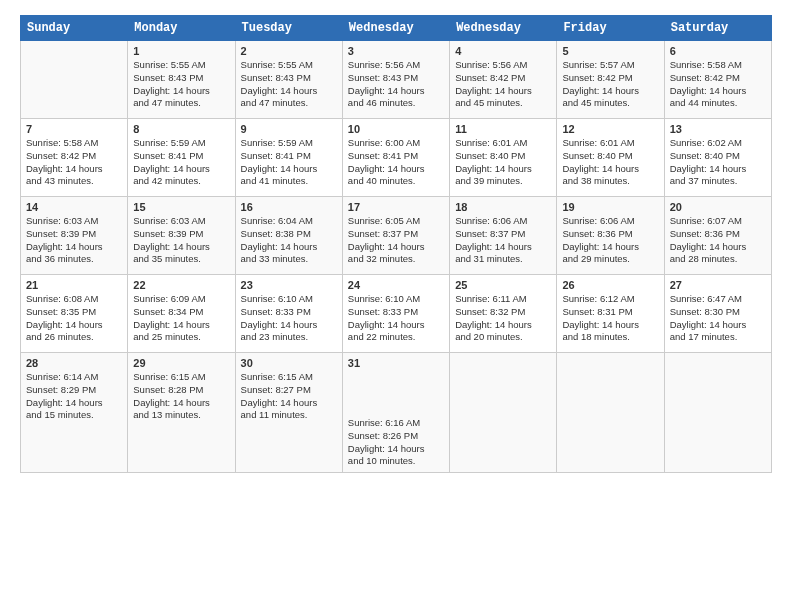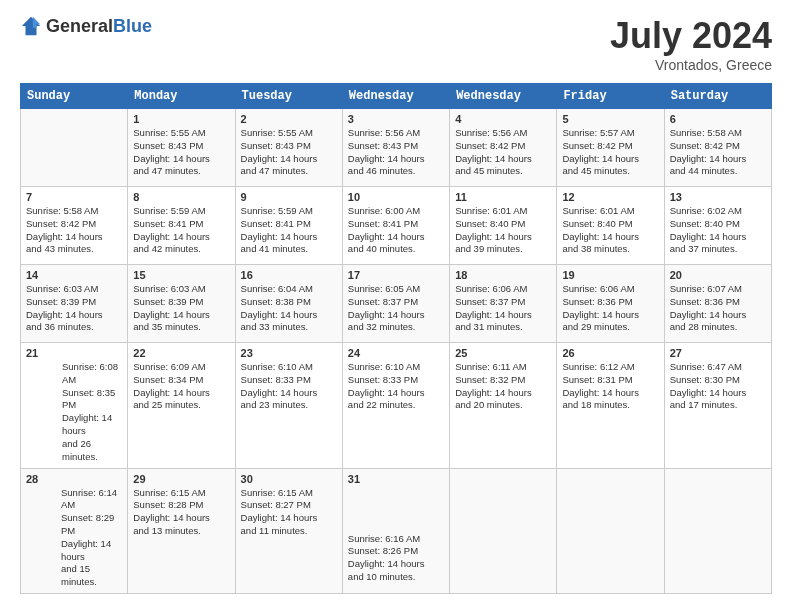--- a/index.html
+++ b/index.html
@@ -88,35 +88,20 @@
       margin-bottom: 2px;
     }
     .cell-text {
       line-height: 1.35;
     }
   </style>
 </head>
 <body>
 
 <div class="page">
-  <div class="header">
-    <div class="logo">
-      <svg class="logo-icon" viewBox="0 0 24 24">
-        <polygon points="12,2 22,12 18,12 18,22 6,22 6,12 2,12" fill="#2e6db4"></polygon>
-        <polygon points="14,2 22,10 18,10 18,14 14,14 14,2" fill="#4a90d9"></polygon>
-      </svg>
-      <div>
-        <span class="logo-text-general">General</span><span class="logo-text-blue">Blue</span>
-      </div>
-    </div>
-    <div class="title-section">
-      <div class="month-title">July 2024</div>
-      <div class="location">Vrontados, Greece</div>
-    </div>
-  </div>
 
   <table>
     <thead>
       <tr>
         <th><span>Sunday</span></th>
         <th><span>Monday</span></th>
         <th><span>Tuesday</span></th>
         <th><span>Wednesday</span></th>
         <th><span>Wednesday</span></th>
         <th><span>Friday</span></th>
@@ -267,21 +252,21 @@
             <span class="day-number">20</span>
             <div class="cell-text" style="white-space: pre-line;">Sunrise: 6:07 AM
 Sunset: 8:36 PM
 Daylight: 14 hours
 and 28 minutes.</div>
           </td>
         </tr>
         <tr>
           <td>
             <span class="day-number">21</span>
-            <div class="cell-text" style="white-space: pre-line; margin-left: 36px;">Sunrise: 6:08 AM
+            <div class="cell-text" style="white-space: pre-line;">Sunrise: 6:08 AM
 Sunset: 8:35 PM
 Daylight: 14 hours
 and 26 minutes.</div>
           </td>
           <td>
             <span class="day-number">22</span>
             <div class="cell-text" style="white-space: pre-line;">Sunrise: 6:09 AM
 Sunset: 8:34 PM
 Daylight: 14 hours
 and 25 minutes.</div>
@@ -318,21 +303,21 @@
             <span class="day-number">27</span>
             <div class="cell-text" style="white-space: pre-line;">Sunrise: 6:47 AM
 Sunset: 8:30 PM
 Daylight: 14 hours
 and 17 minutes.</div>
           </td>
         </tr>
         <tr>
           <td>
             <span class="day-number">28</span>
-            <div class="cell-text" style="white-space: pre-line; margin-left: 35px;">Sunrise: 6:14 AM
+            <div class="cell-text" style="white-space: pre-line;">Sunrise: 6:14 AM
 Sunset: 8:29 PM
 Daylight: 14 hours
 and 15 minutes.</div>
           </td>
           <td>
             <span class="day-number">29</span>
             <div class="cell-text" style="white-space: pre-line;">Sunrise: 6:15 AM
 Sunset: 8:28 PM
 Daylight: 14 hours
 and 13 minutes.</div>

